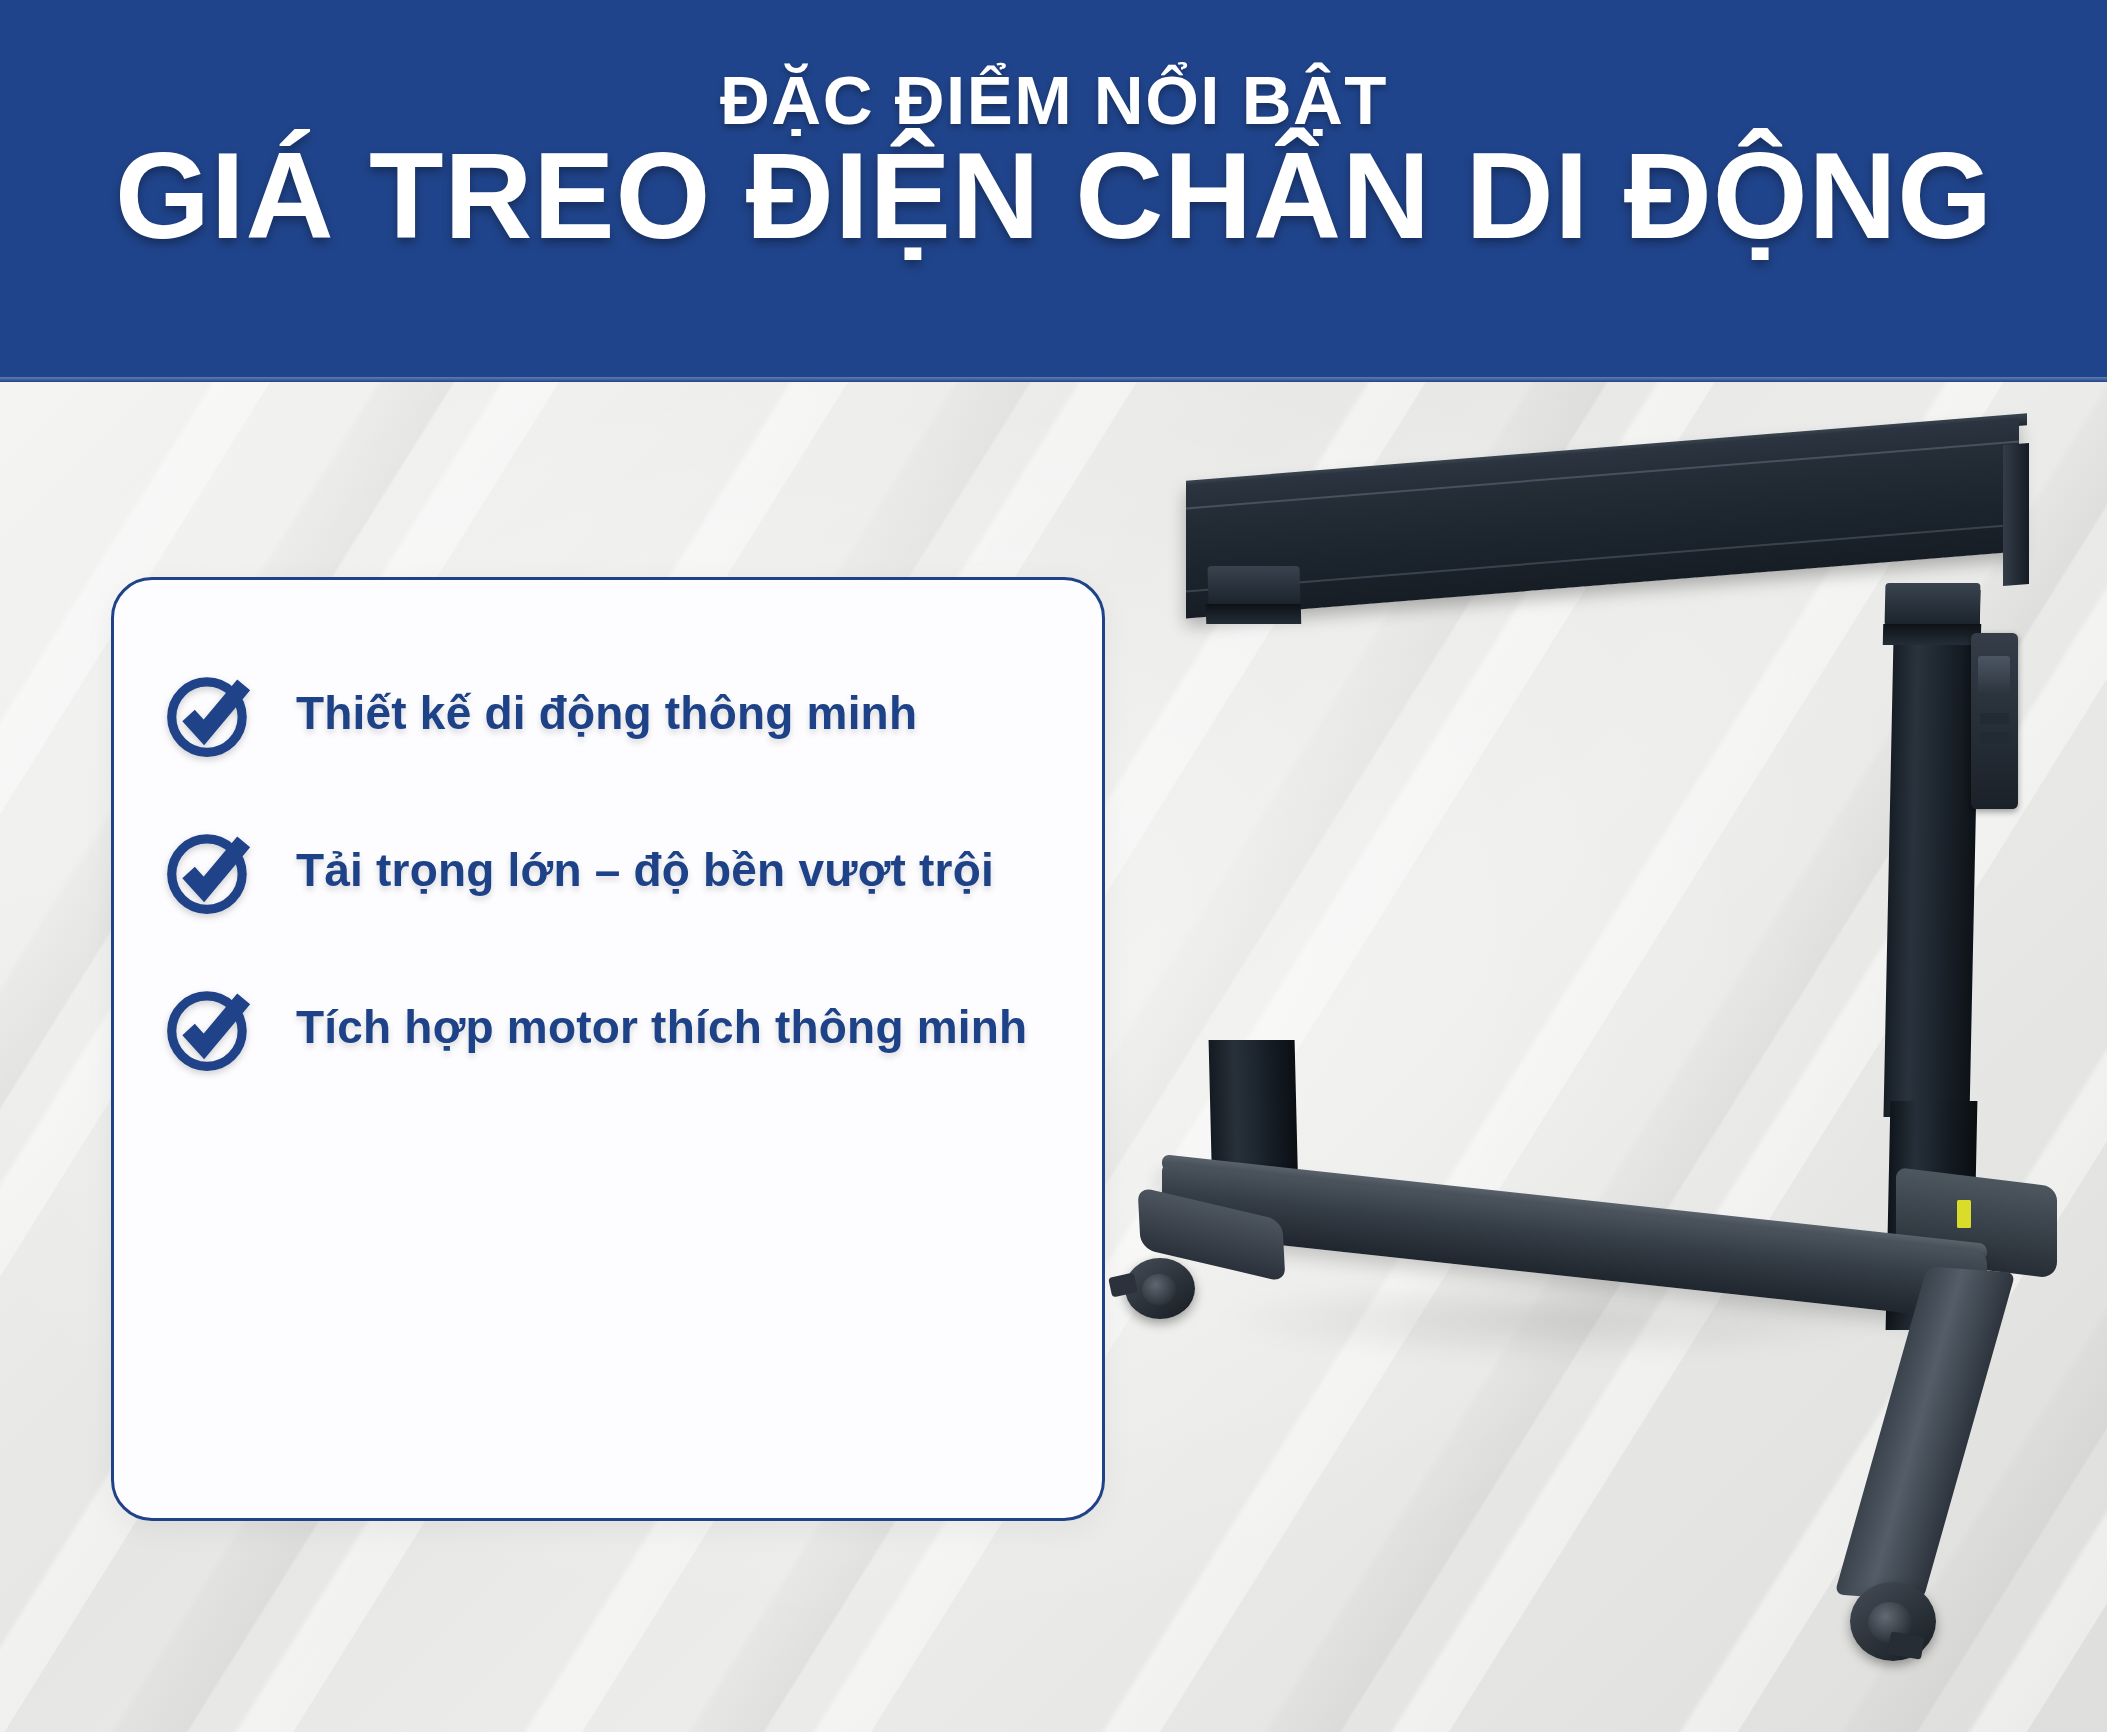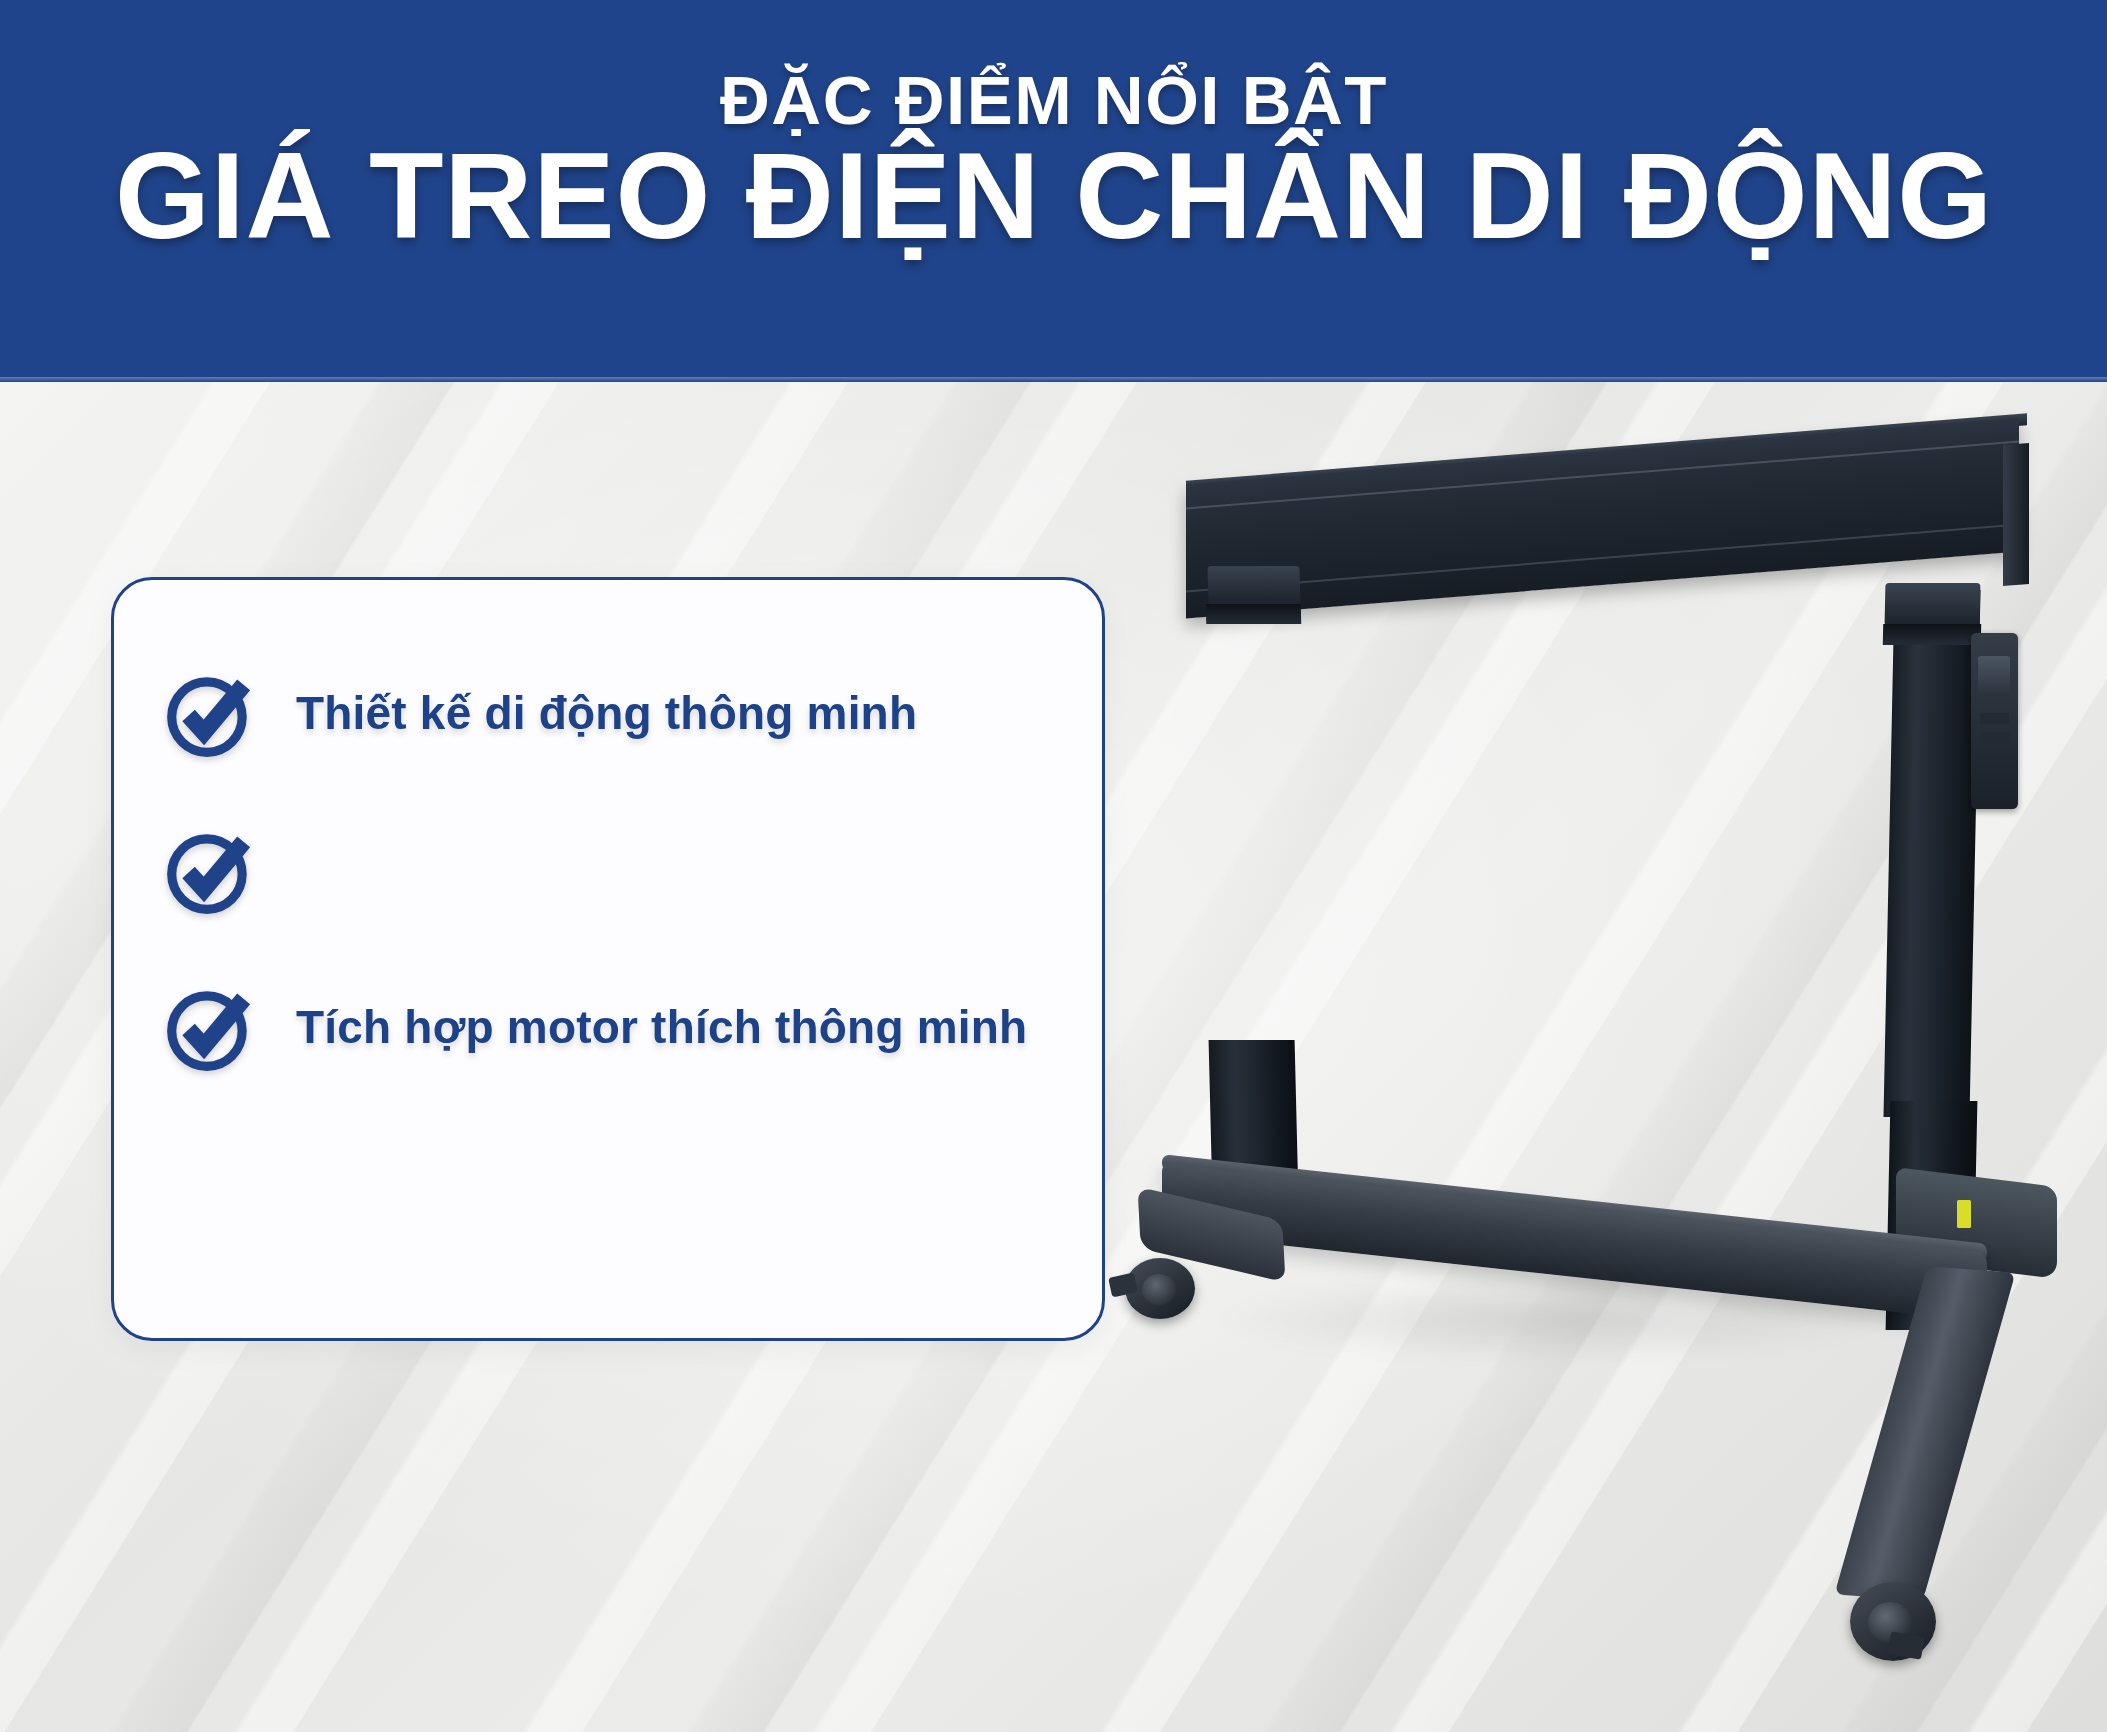--- a/index.html
+++ b/index.html
@@ -86,21 +86,21 @@
     opacity:.8;
   }
   .tex.vig{
     background:radial-gradient(ellipse at 42% 40%,rgba(255,255,255,.55) 0%,rgba(255,255,255,0) 62%);
   }
 
   
   .feature-card{
     position:absolute;
     left:111px;top:577px;
-    width:994px;height:764px;
+    width:994px;height:944px;
     border:3.8px solid #1f4288;
     border-radius:41px;
     background:#fdfdff;
     box-sizing:border-box;
     box-shadow:0 7.6px 31px rgba(0,0,0,.05);
     padding:55px 0 0 0;
     display:flex;flex-direction:column;
     justify-content:flex-start;
   }
   .feature-list{list-style:none;margin:0;padding:0;}
@@ -321,20 +321,21 @@
         <span class="feature-text">Thiết kế di động thông minh</span>
       </li>
 
       <li class="feature-item">
         <span class="check-icon">
           <svg viewBox="0 0 64 64" aria-hidden="true">
             <circle cx="30" cy="34" r="23" fill="none" stroke="#1f4288" stroke-width="6"></circle>
             <path d="M18 33 L28 44 L54 13" fill="none" stroke="#1f4288" stroke-width="11" stroke-linecap="butt" stroke-linejoin="miter"></path>
           </svg>
         </span>
+        <span class="feature-text">Tải trọng lớn – độ bền vượt trội</span>
       </li>
 
 
       <li class="feature-item">
         <span class="check-icon">
           <svg viewBox="0 0 64 64" aria-hidden="true">
             <circle cx="30" cy="34" r="23" fill="none" stroke="#1f4288" stroke-width="6"></circle>
             <path d="M18 33 L28 44 L54 13" fill="none" stroke="#1f4288" stroke-width="11" stroke-linecap="butt" stroke-linejoin="miter"></path>
           </svg>
         </span>

